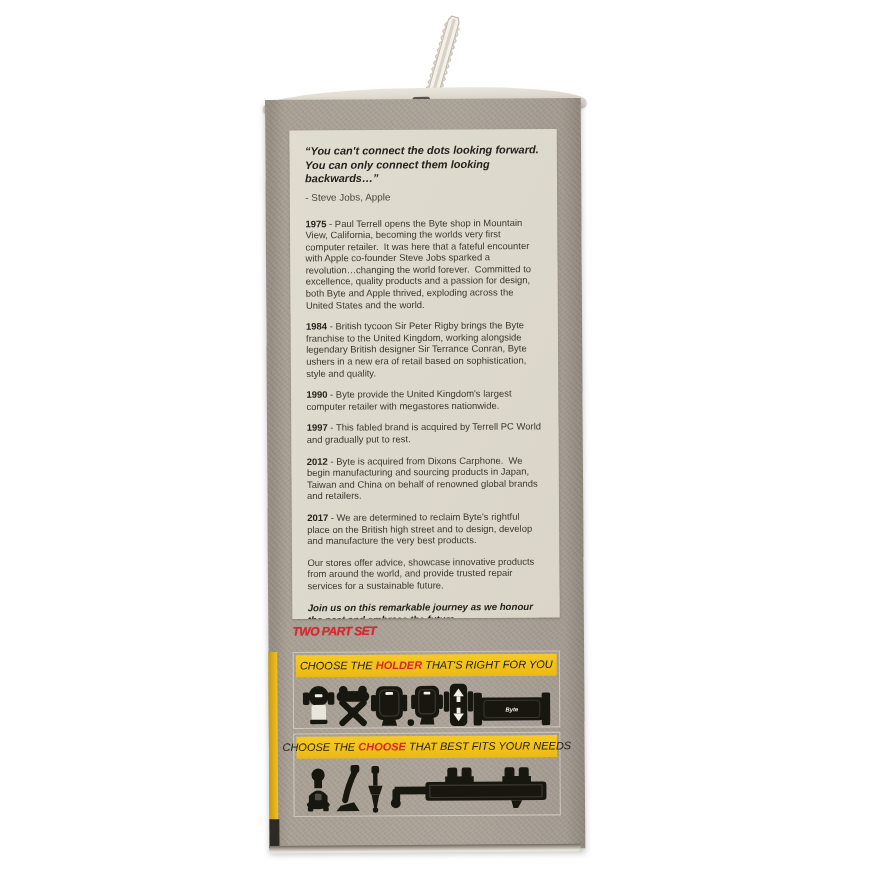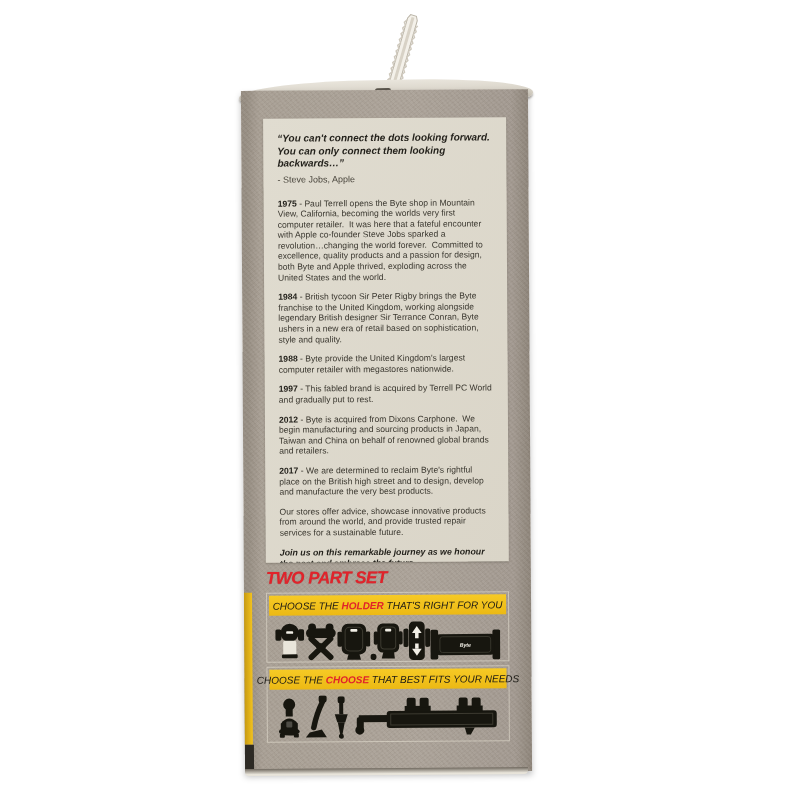--- a/index.html
+++ b/index.html
@@ -37,21 +37,21 @@
                box-shadow:0 1px 2px rgba(70,65,55,.35);
                padding:14px 14px 0 14px;box-sizing:border-box;color:#3a372f;overflow:hidden;}
   .quote{font-size:10px;line-height:12.5px;font-weight:bold;font-style:italic;color:#24221c;white-space:pre-wrap;margin:0 0 4px 0;}
   .attrib{font-size:9px;color:#4a463d;margin:0 0 14px 0;}
   .para{font-size:8.6px;line-height:10.6px;margin:0 0 9px 0;white-space:pre-wrap;}
   .para b{color:#24221c;}
   .closing{font-size:8.6px;line-height:10.6px;margin:0 0 9px 0;white-space:pre-wrap;}
   .join{font-size:8.8px;line-height:11px;font-weight:bold;font-style:italic;color:#24221c;white-space:pre-wrap;margin:4px 0 0 0;}
 
   
-  #two-part-set{position:absolute;left:22px;top:478px;font-size:17px;font-weight:bold;font-style:italic;
+  #two-part-set{position:absolute;left:22px;top:478px;font-size:11px;font-weight:bold;font-style:italic;
                 letter-spacing:-0.5px;color:#e1232b;text-shadow:0 0 1px rgba(120,10,10,.4);}
 
   
   .icon-section{position:absolute;left:22px;width:243px;border:1px solid rgba(235,230,215,.55);box-sizing:border-box;}
   #holder-section{top:502px;height:70px;}
   #mount-section{top:576px;height:76px;}
   .banner{height:20px;margin:2px 2px 0 2px;background:linear-gradient(180deg,#f6ca25,#ecb914);
           display:flex;align-items:center;justify-content:center;
           font-size:10px;font-style:italic;color:#1c1a15;white-space:pre;}
   .banner .hl{font-weight:bold;color:#e1232b;font-style:italic;}
@@ -88,21 +88,21 @@
 
     <div id="left-sliver"></div>
     <div id="left-sliver-cap"></div>
 
     <div id="story-panel">
       <p class="quote">“You can't connect the dots looking forward.  You can only connect them looking backwards…”</p>
       <p class="attrib">- Steve Jobs, Apple</p>
 
       <p class="para"><b>1975</b><span> - Paul Terrell opens the Byte shop in Mountain View, California, becoming the worlds very first computer retailer.  It was here that a fateful encounter with Apple co-founder Steve Jobs sparked a revolution…changing the world forever.  Committed to excellence, quality products and a passion for design, both Byte and Apple thrived, exploding across the United States and the world.</span></p>
       <p class="para"><b>1984</b><span> - British tycoon Sir Peter Rigby brings the Byte franchise to the United Kingdom, working alongside legendary British designer Sir Terrance Conran, Byte ushers in a new era of retail based on sophistication, style and quality.</span></p>
-      <p class="para"><b>1988</b><span> - Byte provide the United Kingdom's largest computer retailer with megastores nationwide.</span></p>
+      <p class="para"><b>1990</b><span> - Byte provide the United Kingdom's largest computer retailer with megastores nationwide.</span></p>
       <p class="para"><b>1997</b><span> - This fabled brand is acquired by Terrell PC World and gradually put to rest.</span></p>
       <p class="para"><b>2012</b><span> - Byte is acquired from Dixons Carphone.  We begin manufacturing and sourcing products in Japan, Taiwan and China on behalf of renowned global brands and retailers.</span></p>
       <p class="para"><b>2017</b><span> - We are determined to reclaim Byte's rightful place on the British high street and to design, develop and manufacture the very best products.</span></p>
 
       <p class="closing">Our stores offer advice, showcase innovative products from around the world, and provide trusted repair services for a sustainable future.</p>
       <p class="join">Join us on this remarkable journey as we honour the past and embrace the future.</p>
     </div>
 
     <div id="two-part-set">TWO PART SET</div>
 

